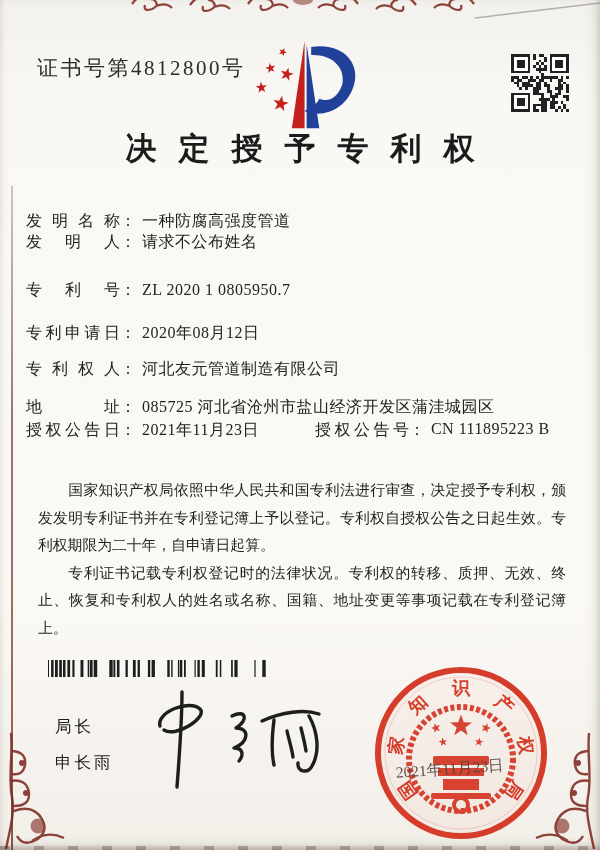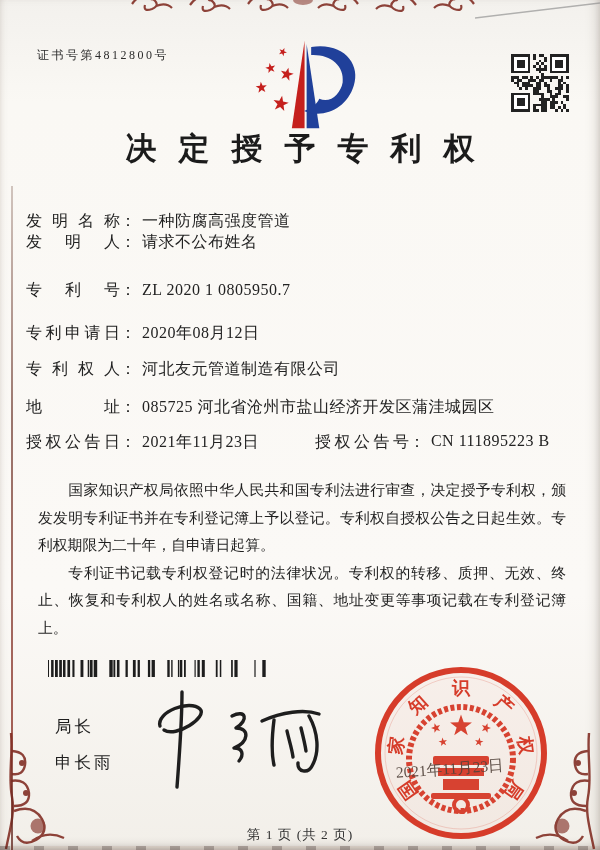--- a/index.html
+++ b/index.html
@@ -2,21 +2,21 @@
 <html><head>
 <meta charset="utf-8">
 <style>
   html,body{margin:0;padding:0;background:#e8e6e2;}
   .page{
     position:relative;width:600px;height:850px;margin:0 auto;overflow:hidden;
     background:linear-gradient(180deg,#f3f1ed 0%,#faf8f4 12%,#fbf9f6 70%,#f2efe9 100%);
     font-family:"Liberation Serif","DejaVu Serif",serif;color:#262626;
     box-shadow:inset -9px 0 14px -9px rgba(90,70,60,.35), inset 0 -8px 12px -8px rgba(60,40,30,.45), inset 6px 0 10px -8px rgba(120,100,90,.25);
   }
-  .cert-no{position:absolute;left:37px;top:47px;font-size:12px;letter-spacing:2.5px;color:#2b2b2b;text-align:center;}
+  .cert-no{position:absolute;left:37px;top:54px;font-size:21px;letter-spacing:2.5px;color:#2b2b2b;text-align:center;}
   .title{position:absolute;left:0;top:128px;width:100%;text-align:center;font-size:31px;font-weight:700;
          letter-spacing:22px;text-indent:22px;color:#1b1b1b;}
   .fields{position:absolute;left:26px;top:199px;width:532px;font-size:16px;color:#222;}
   .frow{display:flex;align-items:baseline;}
   .frow .lbl{display:inline-block;width:94px;text-align:justify;text-align-last:justify;flex:0 0 auto;}
   .frow .colon{flex:0 0 auto;margin:0 6px 0 0;}
   .frow .val{letter-spacing:.5px;}
   .grant-pair{display:flex;}
   .body-text{position:absolute;left:38px;top:477px;width:528px;font-size:14.8px;line-height:27.5px;
              text-align:justify;color:#1f1f1f;}
@@ -257,21 +257,21 @@
     <div class="frow" style="margin-top:15px">
       <span class="lbl">专利权人</span>
         <span class="colon">：</span>
       <span class="val">河北友元管道制造有限公司</span>
     </div>
     <div class="frow" style="margin-top:17px">
       <span class="lbl">地址</span>
         <span class="colon">：</span>
       <span class="val">085725 河北省沧州市盐山经济开发区蒲洼城园区</span>
     </div>
-    <div class="frow" style="margin-top:14px">
+    <div class="frow" style="margin-top:2px">
       <div class="grant-pair">
         <span class="lbl">授权公告日</span>
           <span class="colon">：</span>
         <span class="val">2021年11月23日</span>
       </div>
       <div class="grant-pair" style="margin-left:56px">
         <span class="lbl">授权公告号</span>
           <span class="colon">：</span>
         <span class="val">CN 111895223 B</span>
       </div>
@@ -362,21 +362,20 @@
         <rect x="61" y="92" width="56" height="9" rx="2"></rect>
         <rect x="66" y="104" width="46" height="8"></rect>
         <rect x="71" y="115" width="36" height="11"></rect>
         <rect x="59" y="129" width="60" height="6" rx="2"></rect>
         <circle cx="89" cy="141" r="7" fill="none" stroke="#d63c2a" stroke-width="4"></circle>
       </g>
       <text x="78" y="110" text-anchor="middle" font-family="'Liberation Serif','DejaVu Serif',serif" font-size="15.5" fill="#51423a" opacity="0.9" transform="rotate(-4 78 110)">2021年11月23日</text>
     </g>
   </svg>
 
-  <div class="footer">第 1 页 (共 2 页)</div>
 
   <svg class="corner left" viewBox="0 0 80 118">
     <g stroke="#7c241a" fill="none" stroke-width="2.4" opacity=".85">
       <path d="M9,0 C11,24 6,44 10,64 C13,80 8,96 4,116"></path>
       <path d="M10,18 q15,1 13,14 q-2,11 -13,9"></path>
       <path d="M8,48 q17,-3 19,12 q1,13 -15,13"></path>
       <path d="M12,78 q19,-7 28,8 q7,13 -6,21 q-13,7 -19,-4"></path>
       <path d="M30,108 q15,-11 32,-3"></path>
       <circle cx="36" cy="93" r="7.5" fill="#7c241a" opacity=".7" stroke="none"></circle>
       <circle cx="20" cy="30" r="3" fill="#7c241a" stroke="none"></circle>

